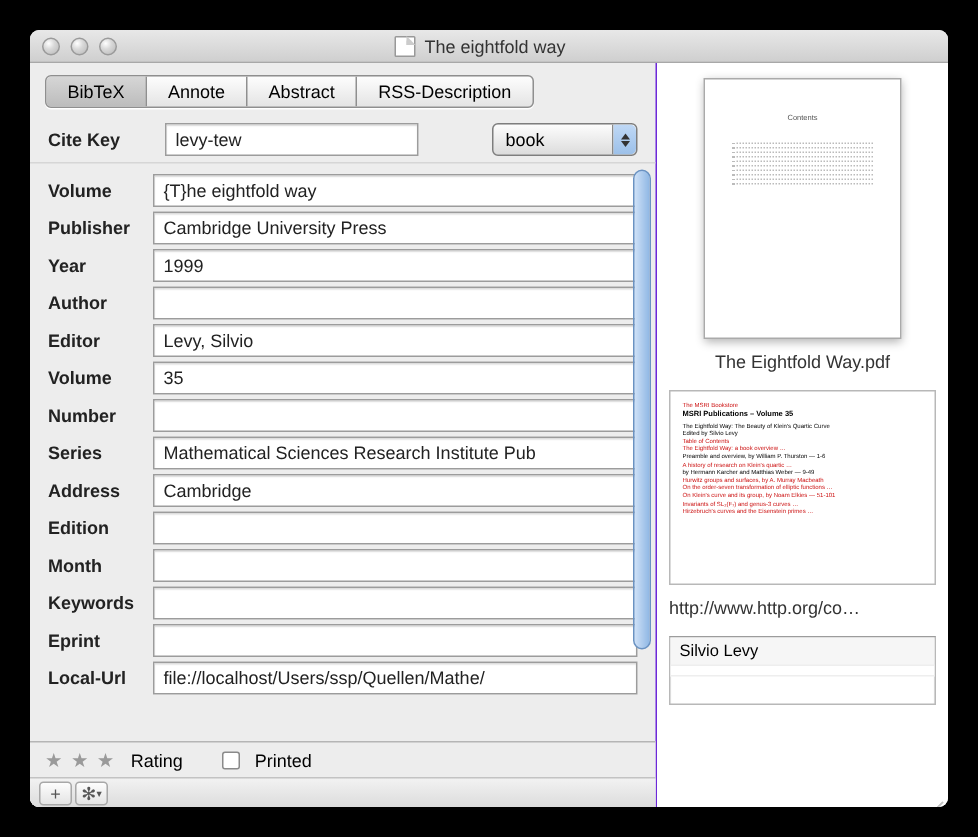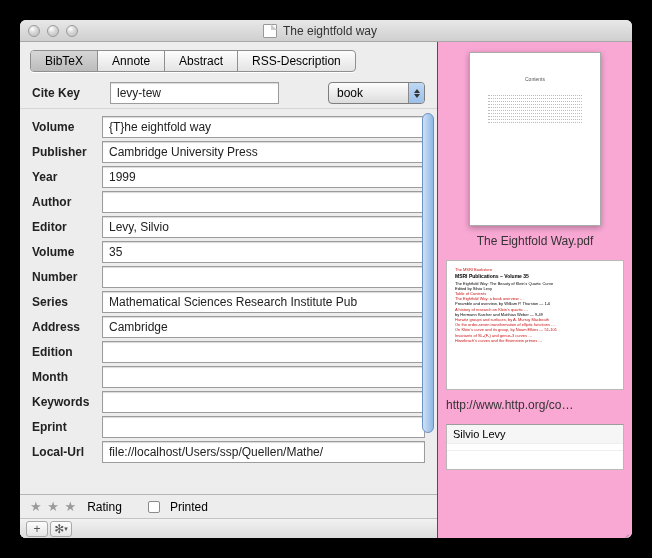--- a/index.html
+++ b/index.html
@@ -17,21 +17,21 @@
   border-bottom: 1px solid #a8a8a8;
   display: flex; align-items: center; padding: 0 8px; position: relative;
 }
 .traffic { display: flex; gap: 7px; }
 .tl { width: 12px; height: 12px; border-radius: 50%; background: radial-gradient(circle at 35% 30%, #fff 0%, #d9d9d9 40%, #b8b8b8 100%); border: 1px solid #9a9a9a; }
 .title-center { position: absolute; left: 0; right: 12px; display: flex; justify-content: center; align-items: center; gap: 6px; pointer-events: none; font-size: 12px; color: #333; }
 .doc-icon { width: 14px; height: 14px; background: #fff; border: 1px solid #999; border-radius: 1px; position: relative; }
 .doc-icon::after { content:""; position:absolute; top:-1px; right:-1px; border: 3px solid transparent; border-left-color:#ccc; border-bottom-color:#ccc; }
 .body { flex: 1; display: flex; overflow: hidden; }
 .left-pane { width: 418px; display: flex; flex-direction: column; border-right: 1px solid #6d28d9; background: #ededed; }
-.right-pane { flex: 1; display: flex; flex-direction: column; background: #f9a8d4; }
+.right-pane { flex: 1; display: flex; flex-direction: column; background: #ffffff; }
 .tabs-row { padding: 8px 10px 4px 10px; display: flex; }
 .tabs {
   display: inline-flex; border: 1px solid #8f8f8f; border-radius: 4px; overflow: hidden;
   background: linear-gradient(#fdfdfd,#e4e4e4);
   box-shadow: 0 1px 0 #fff;
 }
 .tab {
   padding: 3px 14px; font-size: 12px; border-right: 1px solid #8f8f8f; cursor: default;
 }
 .tab:last-child { border-right: none; }

